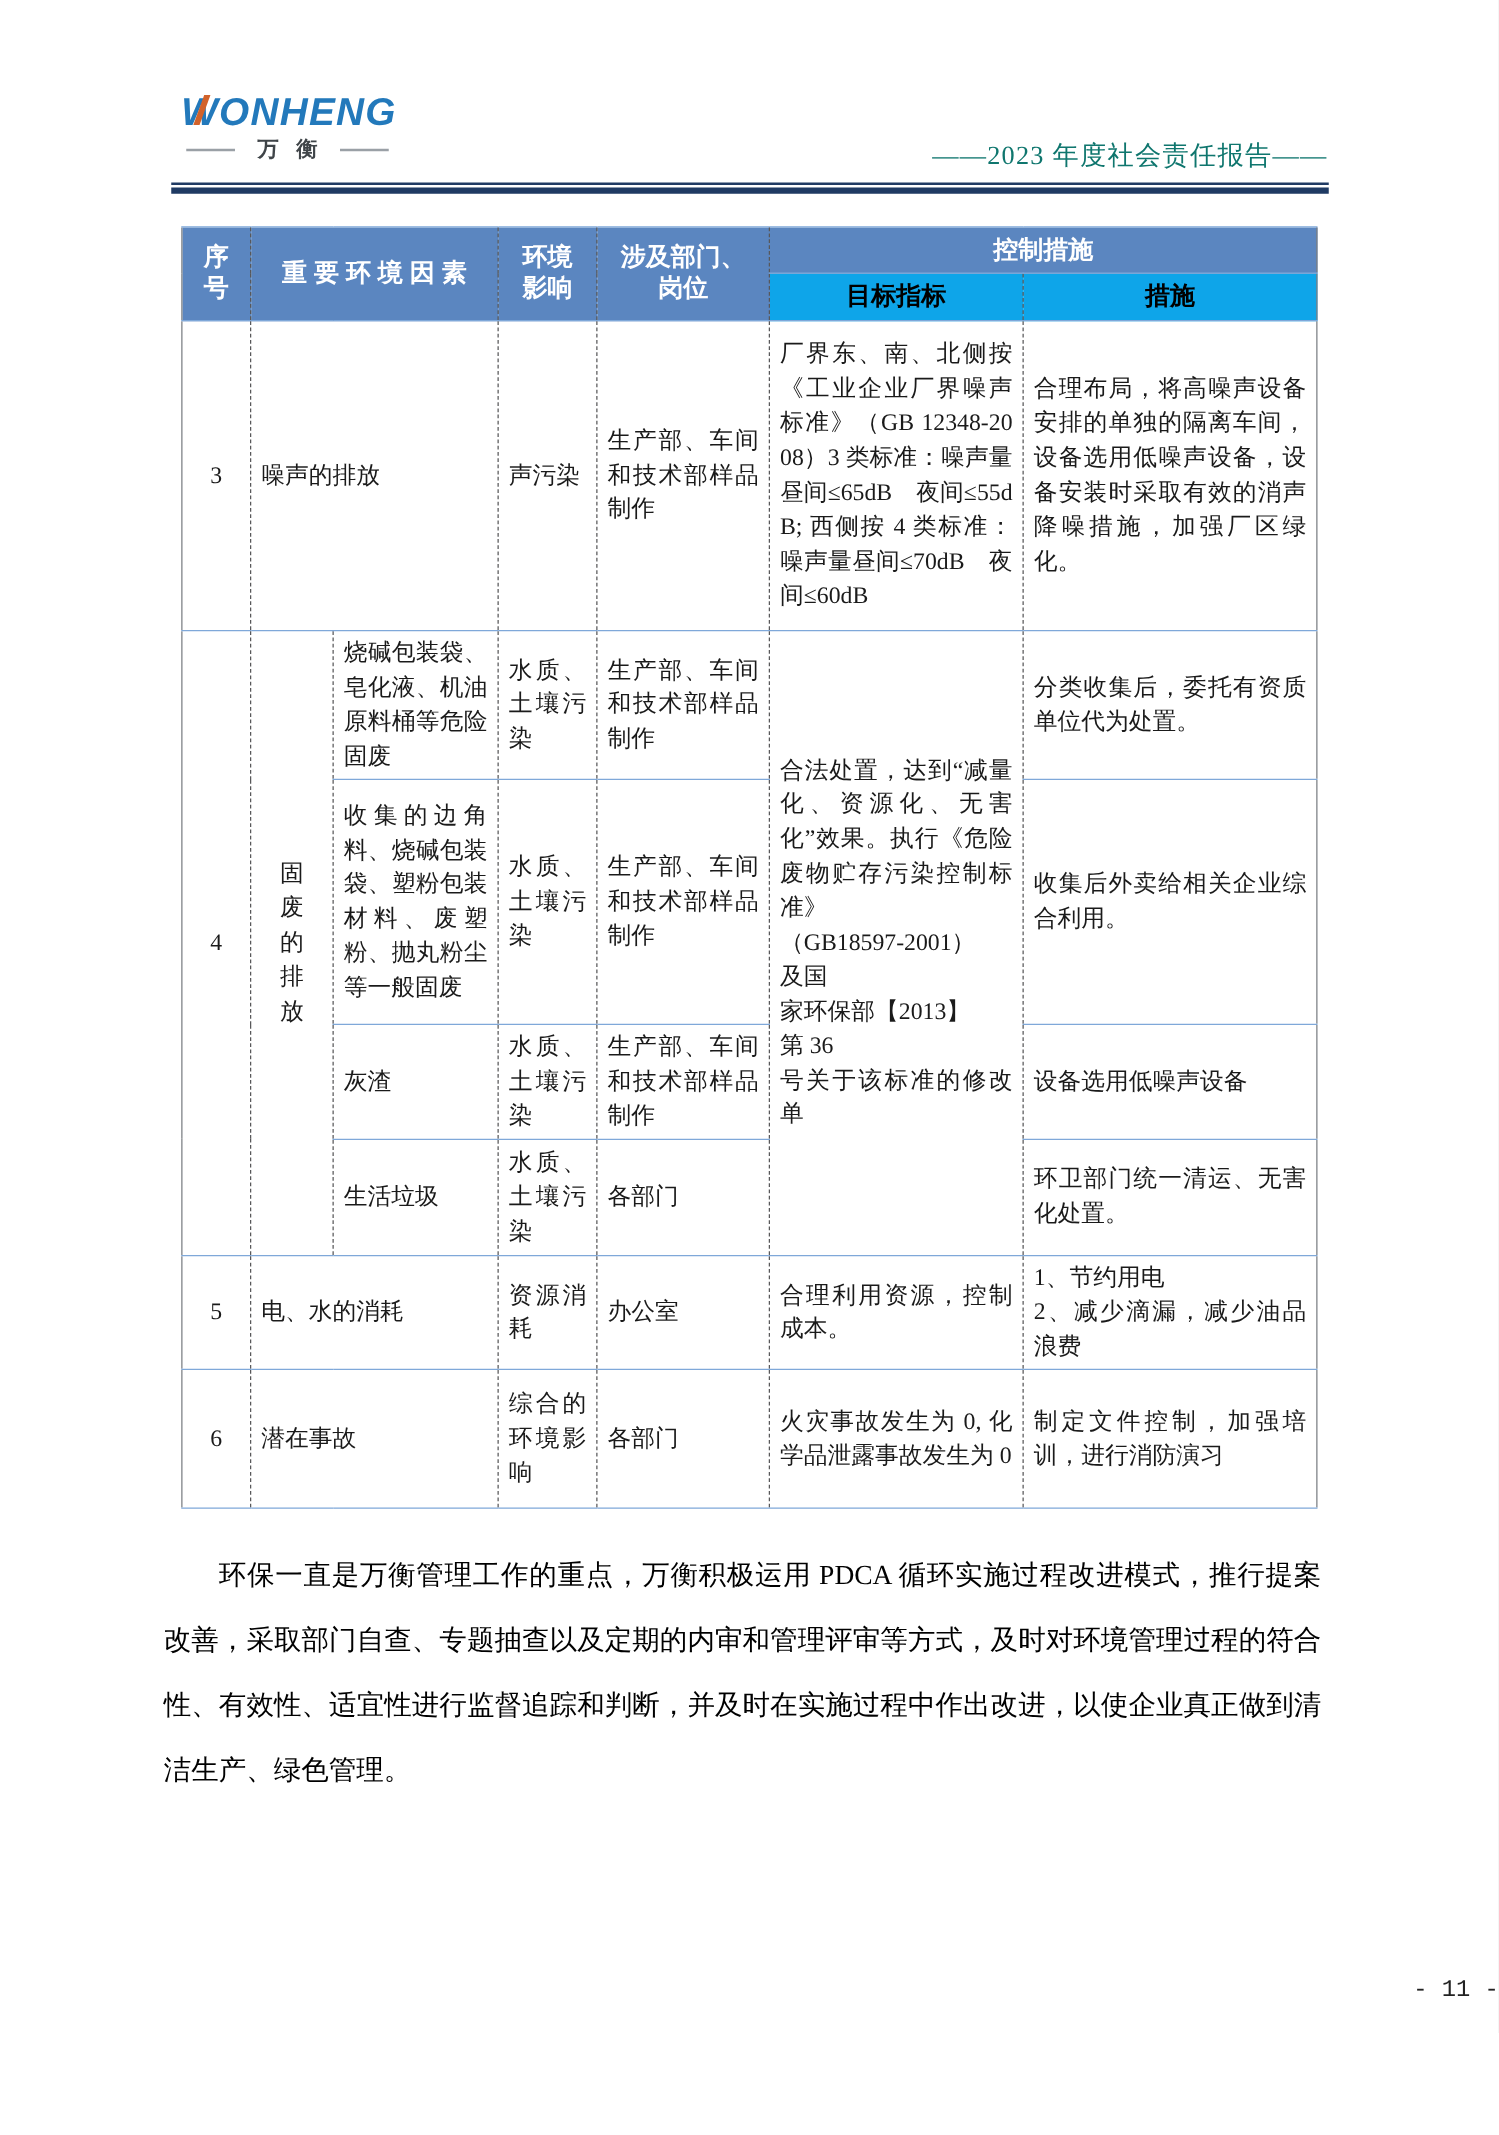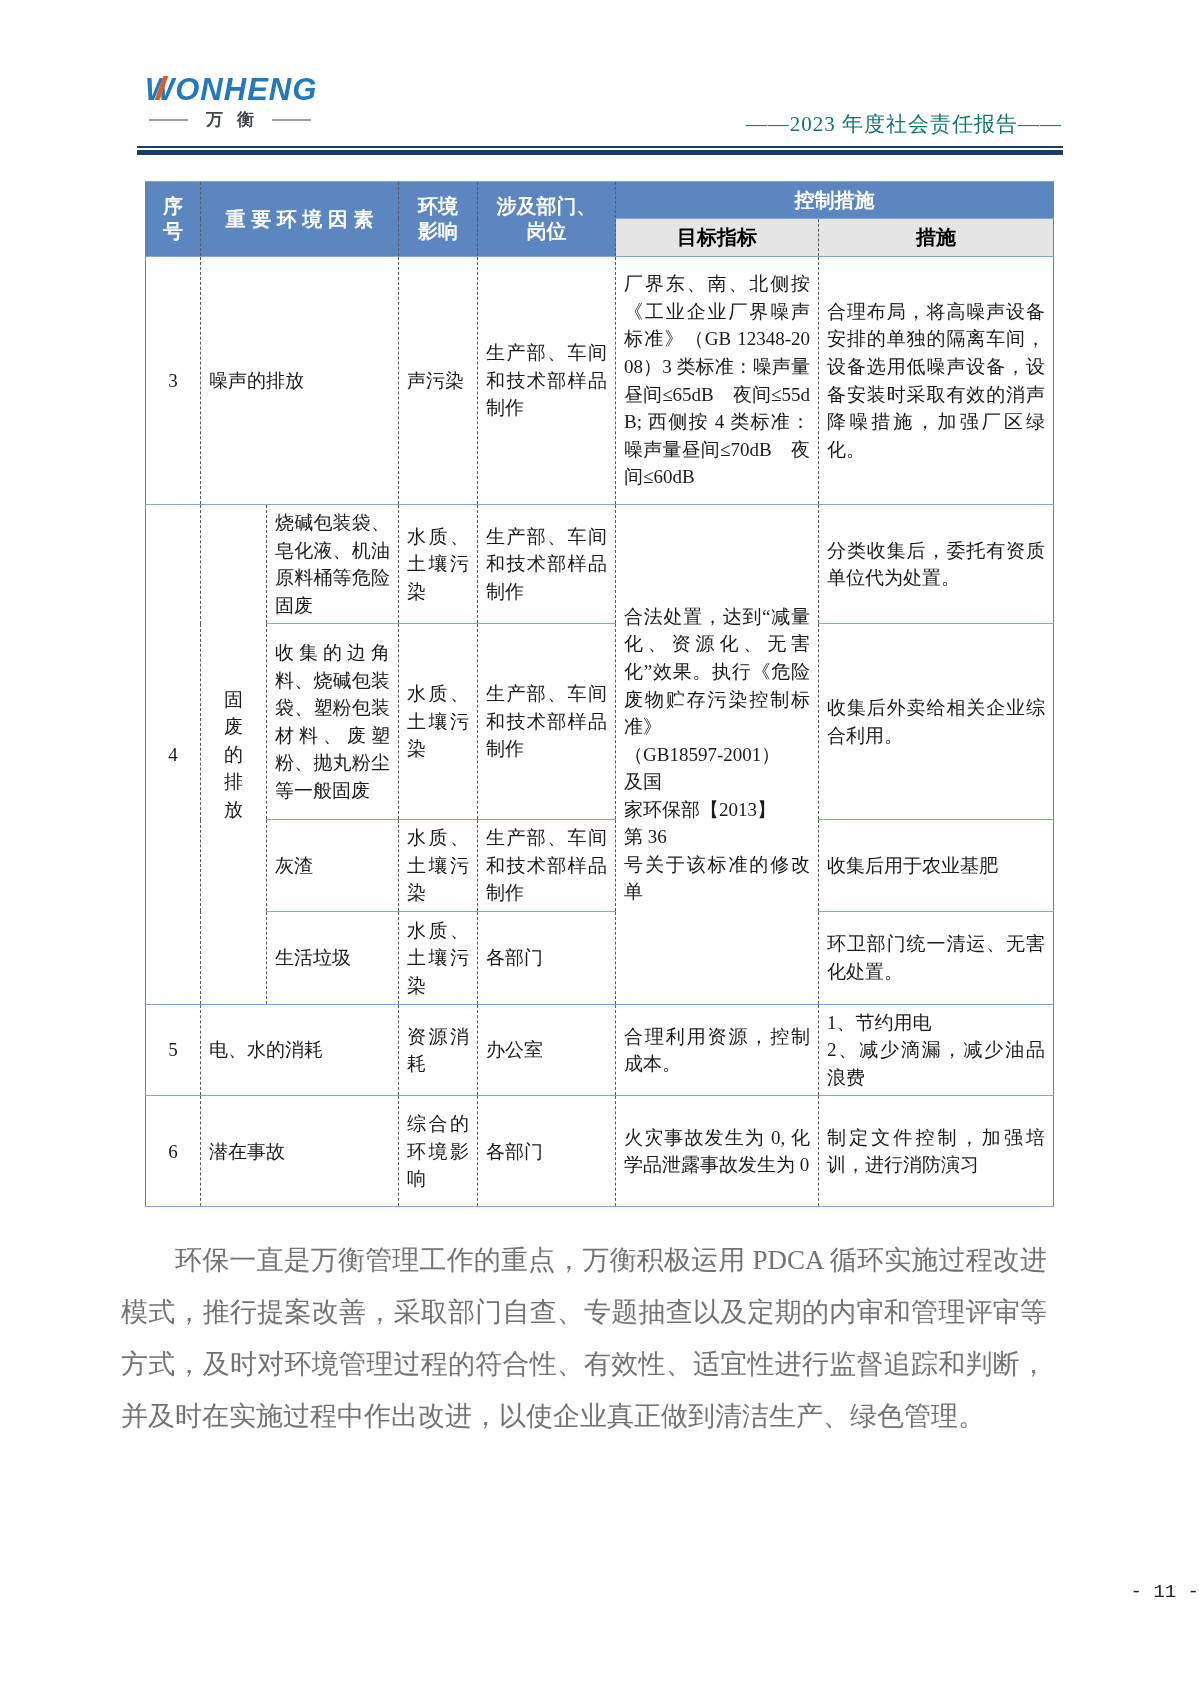--- a/index.html
+++ b/index.html
@@ -63,34 +63,34 @@
     white-space:pre-line;
   }
   .env-table{border:1px solid #7b7f83;}
   .env-table .th-blue{
     background:#5b86c0;color:#ffffff;
     font-family:"Liberation Sans", sans-serif;
     font-weight:bold;text-align:center;font-size:20px;
     line-height:1.25;
   }
   .env-table .th-sub{
-    background:#e5e5e5;color:#000;
+    background:#0ea5e9;color:#000;
     font-family:"Liberation Sans", sans-serif;
     font-weight:bold;text-align:center;font-size:20px;
   }
   .c-center{text-align:center;}
   .c-just{text-align:justify;}
   .factor-vert{text-align:center;line-height:1.85;}
 
   
   .body-par{
-    position:absolute;left:121px;top:1234px;width:926px;
-    font-size:27px;line-height:52px;
+    position:absolute;left:131px;top:1234px;width:926px;
+    font-size:22px;line-height:52px;
     text-align:justify;text-indent:2em;
-    color:#737373;
+    color:#000000;
   }
   .section-heading{
     position:absolute;left:137px;top:1470px;
     font-size:24px;font-weight:bold;color:#111;
     letter-spacing:1px;
   }
   .page-num{
     position:absolute;left:0;top:1581px;width:100%;
     text-align:right;font-size:19px;color:#222;font-family:Liberation Mono, monospace;
   }
@@ -167,21 +167,21 @@
     <tr style="height:196px">
       <td class="c-just">收集的边角料、烧碱包装袋、塑粉包装材料、废塑粉、抛丸粉尘等一般固废</td>
       <td class="c-just">水质、土壤污染</td>
       <td class="c-just">生产部、车间和技术部样品制作</td>
       <td class="c-just">收集后外卖给相关企业综合利用。</td>
     </tr>
     <tr style="height:85px">
       <td class="c-just">灰渣</td>
       <td class="c-just">水质、土壤污染</td>
       <td class="c-just">生产部、车间和技术部样品制作</td>
-      <td class="c-just">收集后用于农业基肥</td>
+      <td class="c-just">设备选用低噪声设备</td>
     </tr>
     <tr style="height:93px">
       <td class="c-just">生活垃圾</td>
       <td class="c-just">水质、土壤污染</td>
       <td class="c-just">各部门</td>
       <td class="c-just">环卫部门统一清运、无害化处置。</td>
     </tr>
 
     <tr style="height:77px">
       <td class="c-center">5</td>

